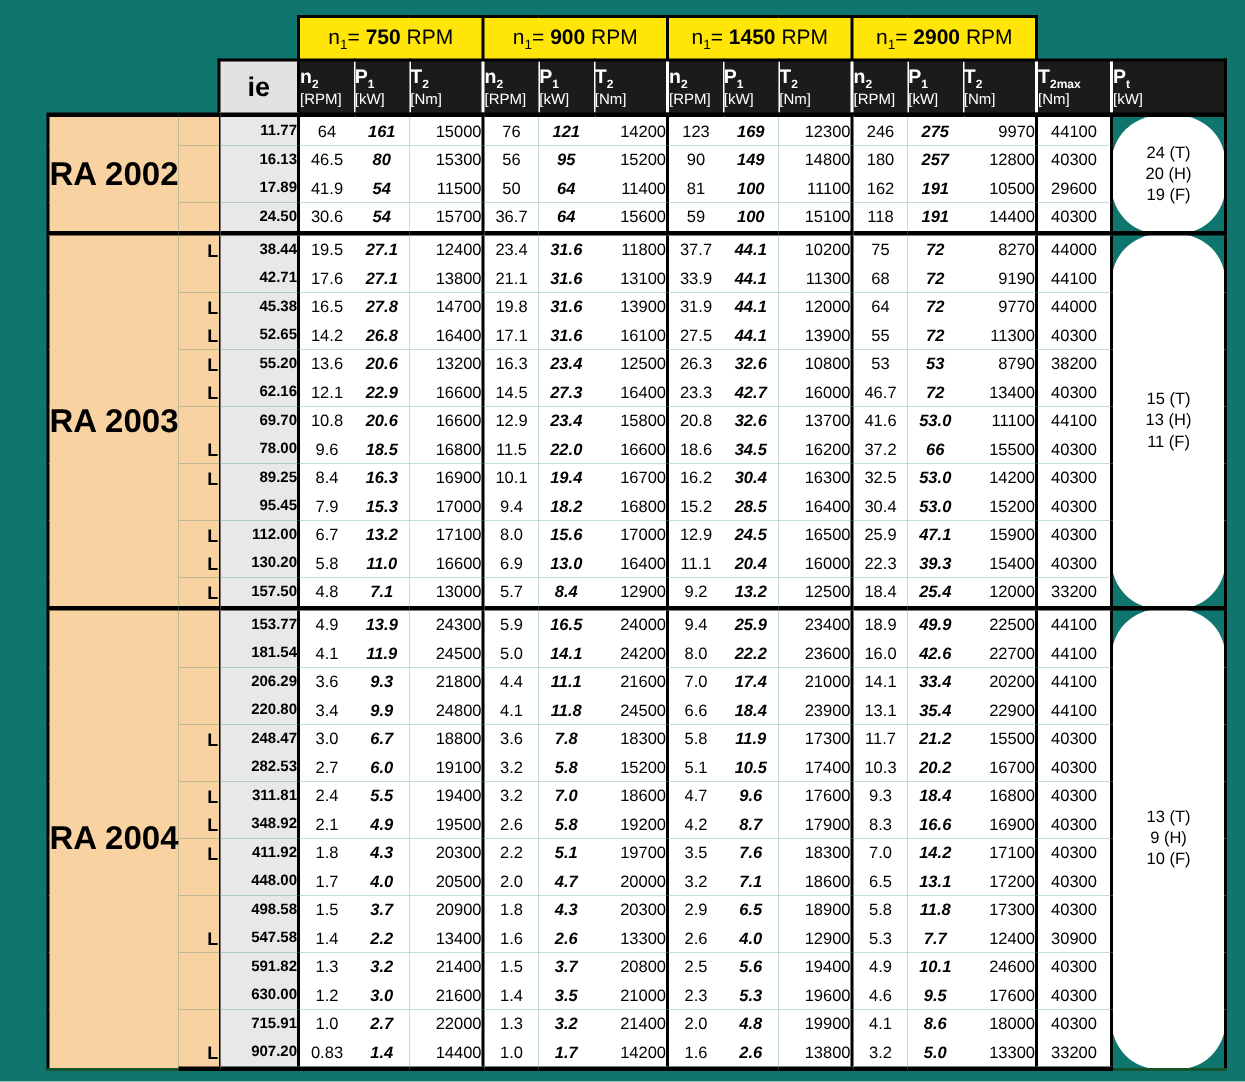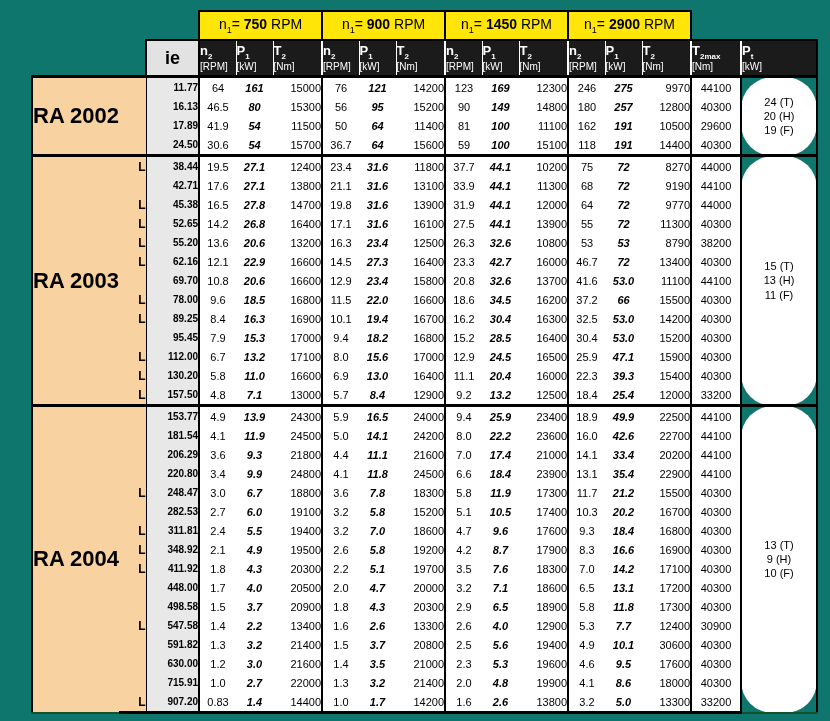--- a/index.html
+++ b/index.html
@@ -612,21 +612,21 @@
           <td class="p1">3.2</td>
           <td class="t2">21400</td>
           <td class="n2 gs">1.5</td>
           <td class="p1">3.7</td>
           <td class="t2">20800</td>
           <td class="n2 gs">2.5</td>
           <td class="p1">5.6</td>
           <td class="t2">19400</td>
           <td class="n2 gs">4.9</td>
           <td class="p1">10.1</td>
-          <td class="t2">30600</td>
+          <td class="t2">24600</td>
           <td class="t2max-cell">40300</td>
         </tr>
         <tr>
           <td class="l-cell"></td>
           <td class="ie-cell">630.00</td>
           <td class="n2">1.2</td>
           <td class="p1">3.0</td>
           <td class="t2">21600</td>
           <td class="n2 gs">1.4</td>
           <td class="p1">3.5</td>

